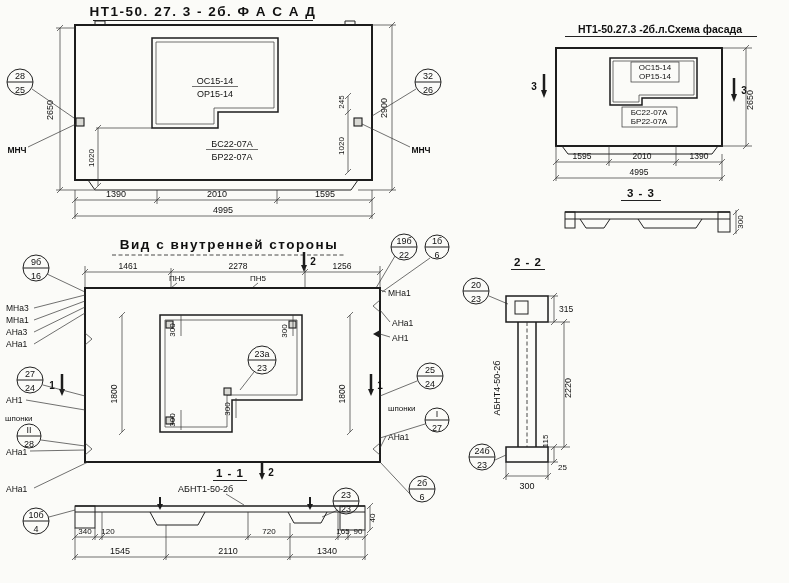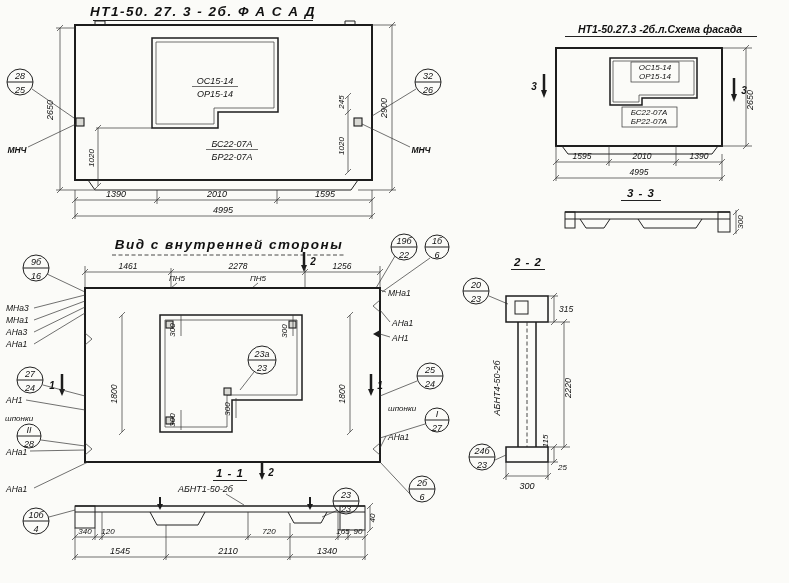--- a/index.html
+++ b/index.html
@@ -1,17 +1,17 @@
 <!DOCTYPE html>
 <html><head>
 <meta charset="utf-8">
 <style>
   html,body{margin:0;padding:0;background:#e9e9e6;}
   #page{width:789px;height:583px;background:#fbfbf8;position:relative;overflow:hidden;
-        font-family:"Liberation Sans",sans-serif;font-style:italic;}
+        font-family:"Liberation Sans",sans-serif;}
   svg{display:block;}
   .ln2{stroke:#1c1c1c;stroke-width:2;fill:none;}
   .ln15{stroke:#1c1c1c;stroke-width:1.5;fill:none;}
   .ln{stroke:#222;stroke-width:1;fill:none;}
   .thin{stroke:#333;stroke-width:0.7;fill:none;}
   .dash{stroke:#333;stroke-width:0.9;fill:none;stroke-dasharray:4 2.5;}
   .arr{fill:#1c1c1c;stroke:none;}
   .sq{fill:#d9d9d4;stroke:#1c1c1c;stroke-width:1.1;}
   text{fill:#111;font-family:"Liberation Sans",sans-serif;}
   .t8{font-size:8px;} .t85{font-size:8.5px;} .t9{font-size:9px;} .t10{font-size:10px;}

